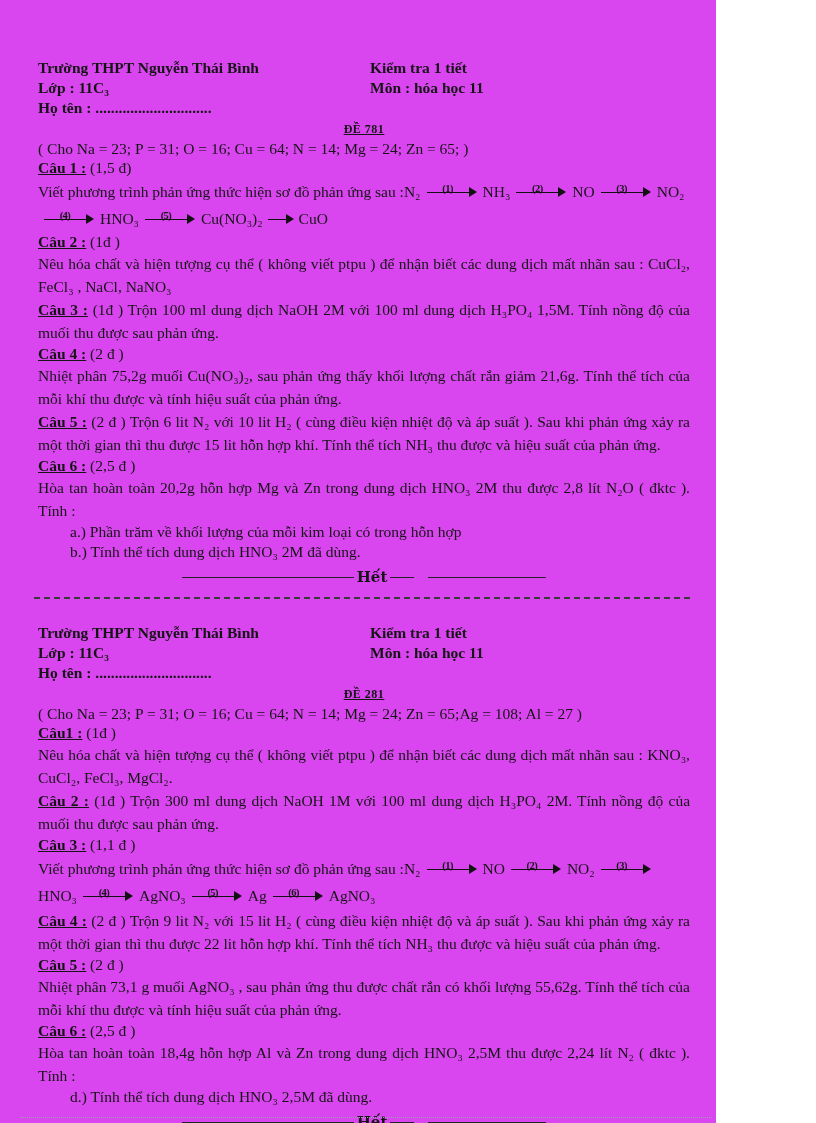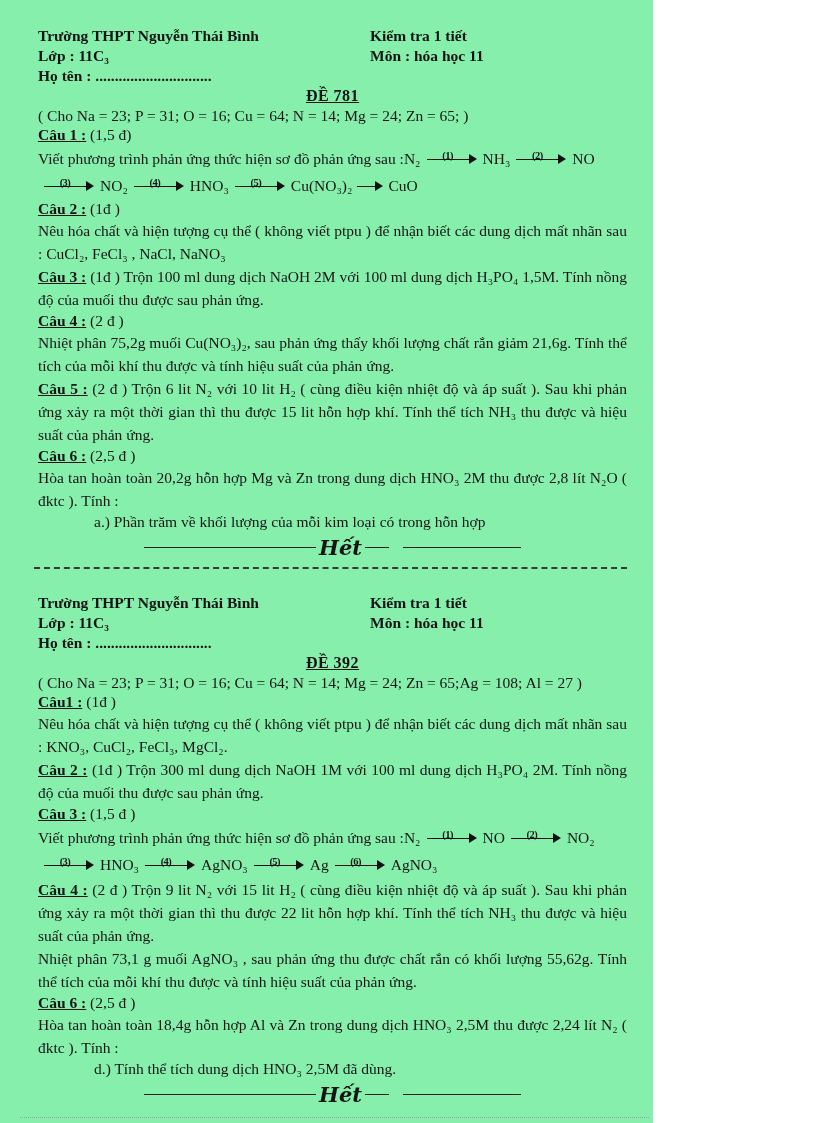--- a/index.html
+++ b/index.html
@@ -1,39 +1,39 @@
 <!DOCTYPE html>
 <html><head>
 <meta charset="utf-8">
 <style>
   html,body{margin:0;padding:0;background:#fff;}
   body{width:816px;font-family:"Liberation Serif","DejaVu Serif",serif;font-size:15.5px;color:#151515;}
-  .page{box-sizing:border-box;width:653px;height:1123px;padding:26px 26px 0 38px;position:relative;overflow:hidden;background:#86efac;}
+  .page{box-sizing:border-box;width:716px;height:1123px;padding:58px 26px 0 38px;position:relative;overflow:hidden;background:#d946ef;}
   .hdr{display:flex;font-weight:bold;}
   .hdr-left{width:332px;flex:none;}
   .hdr-right{flex:1;}
   .hline{line-height:20px;}
   .code-title{text-align:center;line-height:20px;font-weight:bold;}
-  .code-title span{text-decoration:underline;font-size:16px;letter-spacing:.5px;}
+  .code-title span{text-decoration:underline;font-size:12px;letter-spacing:.5px;}
   .given{text-align:left;line-height:19px;}
   .qhead{margin:0;line-height:20px;font-family:Liberation Serif, serif;}
   .qlabel{font-weight:bold;text-decoration:underline;}
   .para{margin:0;line-height:23px;text-align:justify;}
   .scheme-para{line-height:27px;text-align:left;}
-  .sub{margin:0 0 0 56px;line-height:20px;}
+  .sub{margin:0 0 0 32px;line-height:20px;}
   .chem{white-space:nowrap;}
   .arrow{position:relative;display:inline-block;width:50px;height:15px;margin:0 6px;vertical-align:-1px;}
   .arrow.short{width:26px;margin:0 5px;}
   .arrow::before{content:"";position:absolute;left:0;right:6px;top:9px;border-top:1.6px solid #111;}
   .arrow::after{content:"";position:absolute;right:0;top:4px;border-left:8px solid #111;border-top:5px solid transparent;border-bottom:5px solid transparent;}
   .albl{position:absolute;top:-8px;left:42%;transform:translateX(-50%);font-size:10.5px;font-weight:bold;letter-spacing:-.5px;}
   .het{display:flex;justify-content:center;align-items:center;height:22px;margin-top:4px;}
   .het-line{border-top:1.5px solid #222;height:0;}
   .het-l1{width:172px;}
-  .het-word{font-style:italic;font-weight:bold;padding:0 3px;font-family:"DejaVu Serif",serif;font-size:21px;}
+  .het-word{font-weight:bold;padding:0 3px;font-family:"DejaVu Serif",serif;font-size:15px;}
   .het-dash{width:24px;border-top:1.5px solid #222;height:0;margin-right:14px;}
   .het-l2{width:118px;}
   .divider{border:0;border-top:2px dashed #3a3a3a;margin:9px 0 24px -4px;}
   .footer{display:flex;font-weight:bold;margin-top:30px;}
   .bottom-dotted{position:absolute;left:20px;right:4px;bottom:5px;border-top:1.5px dotted #9aa0ae;}
 </style>
 </head>
 <body>
 
 <div class="page">
@@ -63,20 +63,21 @@
     <p class="para"><span class="qlabel">Câu 3 :</span> <span>(1đ )</span> <span>Trộn  100 ml  dung  dịch  NaOH 2M  với  100 ml  dung  dịch  H₃PO₄  1,5M. Tính  nồng  độ  của  muối  thu được sau phản ứng.</span></p>
 
     <p class="qhead"><span class="qlabel">Câu 4 :</span> <span>(2 đ )</span></p>
     <p class="para">Nhiệt phân  75,2g muối  Cu(NO₃)₂, sau phản  ứng thấy  khối lượng  chất rắn  giảm  21,6g. Tính  thể tích  của mỗi  khí thu được và tính  hiệu  suất của phản  ứng.</p>
 
     <p class="para"><span class="qlabel">Câu 5 :</span> <span>(2 đ )</span> <span>Trộn 6 lit  N₂ với  10 lit  H₂ ( cùng điều kiện  nhiệt  độ và áp suất ).  Sau  khi phản  ứng  xảy  ra một thời gian thì  thu  được 15 lit  hỗn  hợp khí.  Tính  thể  tích  NH₃ thu  được và hiệu  suất  của  phản  ứng.</span></p>
 
     <p class="qhead"><span class="qlabel">Câu 6 :</span> <span>(2,5 đ )</span></p>
     <p class="para">Hòa tan  hoàn  toàn  20,2g  hỗn  hợp  Mg  và Zn trong   dung  dịch  HNO₃ 2M thu được 2,8 lít  N₂O ( đktc ). Tính  :</p>
     <p class="sub">a.)  Phần  trăm về khối  lượng  của mỗi  kim  loại  có trong  hỗn  hợp</p>
+    <p class="sub">b.)  Tính  thể  tích  dung  dịch  HNO₃ 2M đã dùng.</p>
 
     <div class="het">
       <span class="het-line het-l1"></span>
       <span class="het-word">Hết</span>
       <span class="het-dash"></span>
       <span class="het-line het-l2"></span>
     </div>
   </section>
 
   <hr class="divider">
@@ -87,33 +88,34 @@
         <div class="hline">Trường THPT Nguyễn Thái Bình</div>
         <div class="hline">Lớp : 11C₃</div>
         <div class="hline">Họ tên : ..............................</div>
       </div>
       <div class="hdr-right">
         <div class="hline">Kiểm tra 1 tiết</div>
         <div class="hline">Môn : hóa học 11</div>
       </div>
     </div>
 
-    <div class="code-title"><span>ĐỀ 392</span></div>
+    <div class="code-title"><span>ĐỀ 281</span></div>
     <div class="given">( Cho Na = 23; P = 31; O = 16; Cu = 64; N = 14; Mg = 24; Zn = 65;Ag = 108; Al = 27  )</div>
 
     <p class="qhead"><span class="qlabel">Câu1 :</span> <span>(1đ )</span></p>
     <p class="para">Nêu hóa chất và hiện  tượng cụ thể ( không viết  ptpu ) để nhận  biết  các  dung  dịch  mất  nhãn  sau  : KNO₃, CuCl₂, FeCl₃, MgCl₂.</p>
 
     <p class="para"><span class="qlabel">Câu 2 :</span> <span>(1đ )</span> <span>Trộn  300 ml  dung  dịch  NaOH 1M với  100 ml  dung  dịch  H₃PO₄  2M.  Tính  nồng  độ  của  muối  thu  được sau phản ứng.</span></p>
 
-    <p class="qhead"><span class="qlabel">Câu 3 :</span> <span>(1,5 đ )</span></p>
+    <p class="qhead"><span class="qlabel">Câu 3 :</span> <span>(1,1 đ )</span></p>
     <p class="para scheme-para"><span>Viết  phương  trình  phản ứng thức   hiện  sơ đồ phản ứng sau :</span><span class="scheme"><span class="chem">N₂</span><span class="arrow"><span class="albl">(1)</span></span><span class="chem">NO</span><span class="arrow"><span class="albl">(2)</span></span><span class="chem">NO₂</span><span class="arrow"><span class="albl">(3)</span></span><span class="chem">HNO₃</span><span class="arrow"><span class="albl">(4)</span></span><span class="chem">AgNO₃</span><span class="arrow"><span class="albl">(5)</span></span><span class="chem">Ag</span><span class="arrow"><span class="albl">(6)</span></span><span class="chem">AgNO₃</span></span></p>
 
     <p class="para"><span class="qlabel">Câu 4 :</span> <span>(2 đ )</span> <span>Trộn 9 lit  N₂ với  15 lit  H₂ ( cùng  điều kiện   nhiệt  độ  và áp  suất ).  Sau  khi  phản  ứng  xảy  ra một thời gian  thì  thu  được 22 lit  hỗn  hợp  khí.  Tính  thể  tích  NH₃ thu  được và hiệu  suất  của  phản  ứng.</span></p>
 
+    <p class="qhead"><span class="qlabel">Câu 5 :</span> <span>(2 đ )</span></p>
     <p class="para">Nhiệt  phân  73,1 g muối  AgNO₃ , sau phản ứng thu được chất rắn có khối  lượng  55,62g.  Tính  thể  tích  của mỗi  khí thu  được và tính  hiệu  suất  của phản  ứng.</p>
 
     <p class="qhead"><span class="qlabel">Câu 6 :</span> <span>(2,5 đ )</span></p>
     <p class="para">Hòa tan  hoàn  toàn  18,4g   hỗn  hợp  Al  và Zn  trong   dung  dịch  HNO₃ 2,5M thu  được 2,24 lít  N₂ ( đktc ). Tính   :</p>
     <p class="sub">d.)  Tính  thể  tích  dung  dịch  HNO₃ 2,5M đã dùng.</p>
 
     <div class="het">
       <span class="het-line het-l1"></span>
       <span class="het-word">Hết</span>
       <span class="het-dash"></span>

